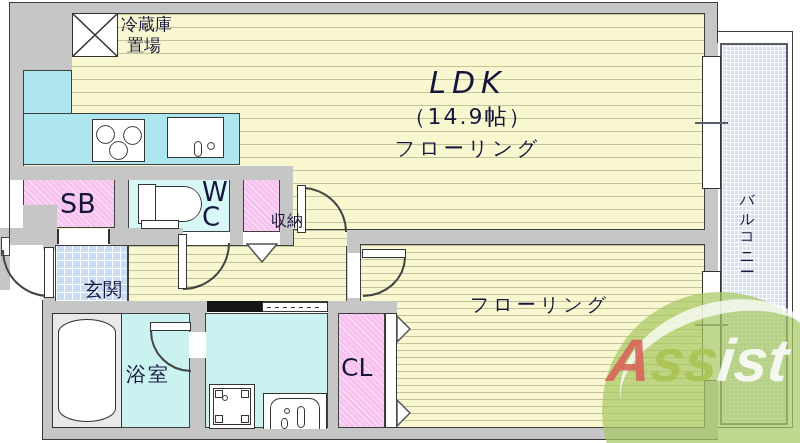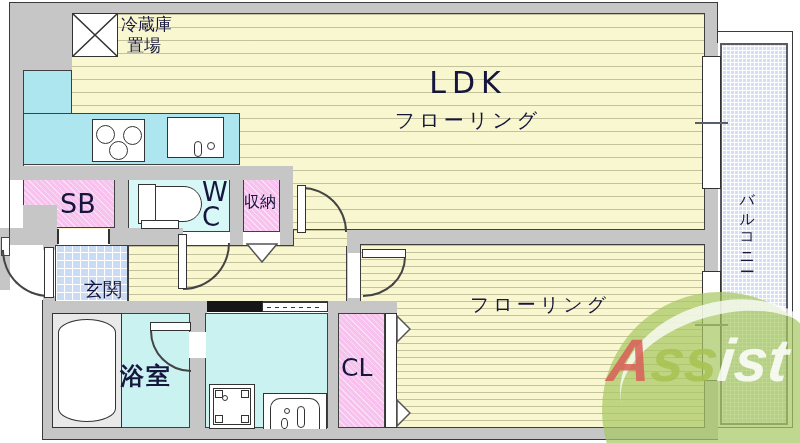--- a/index.html
+++ b/index.html
@@ -156,29 +156,30 @@
       <polygon points="1,1 14,14 1,27" fill="#fff" stroke="#555" stroke-width="1.5"></polygon>
     </svg>
   <svg class="abs" style="left:396px;top:399px;" width="15" height="28">
       <polygon points="1,1 14,14 1,27" fill="#fff" stroke="#555" stroke-width="1.5"></polygon>
     </svg>
 
   <div class="abs lbl" style="left:121px;top:15px;font-size:17px;">冷蔵庫</div>
   <div class="abs lbl" style="left:127px;top:36px;font-size:17px;text-align:right;">置場</div>
 
   <div class="abs" style="left:348px;top:66px;width:240px;text-align:center;">
-    <div class="lbl" style="font-size:30px;letter-spacing:6px;">LDK</div>
+    <div class="lbl" style="font-size:30px;letter-spacing:6px;font-style:italic;">LDK</div>
+    <div class="lbl" style="font-size:22px;letter-spacing:2px;margin-top:3px;">（14.9帖）</div>
     <div class="lbl" style="font-size:20px;letter-spacing:4px;margin-top:8px;">フローリング</div>
   </div>
 
   <div class="abs lbl" style="left:60px;top:188px;font-size:27px;">SB</div>
   <div class="abs lbl" style="left:202px;top:180px;font-size:26px;line-height:25px;"><span>W</span><br><span>C</span></div>
-  <div class="abs lbl" style="left:244px;top:193px;font-size:16px;">収納</div>
+  <div class="abs lbl" style="left:244px;top:212px;font-size:16px;padding-left:27px;">収納</div>
   <div class="abs lbl" style="left:84px;top:279px;font-size:19px;">玄関</div>
-  <div class="abs lbl" style="left:120px;top:363px;font-size:24px;letter-spacing:2px;font-weight:bold;">浴室</div>
+  <div class="abs lbl" style="left:126px;top:363px;font-size:20px;letter-spacing:2px;">浴室</div>
   <div class="abs lbl" style="left:341px;top:354px;font-size:25px;">CL</div>
 
   <div class="abs" style="left:420px;top:287px;width:240px;text-align:center;">
     <div class="lbl" style="font-size:19px;letter-spacing:4px;margin-top:7px;">フローリング</div>
   </div>
 
   <div class="abs" style="left:602px;top:292px;width:236px;height:236px;border-radius:50%;background:rgba(167,199,100,0.72);"></div>
   <div class="abs" style="left:618px;top:302px;width:210px;height:150px;border-radius:50%;border-top:13px solid rgba(255,255,255,0.75);transform:rotate(-16deg);"></div>
   <div class="abs" style="left:608px;top:326px;font-family:'Liberation Sans',sans-serif;font-weight:bold;font-style:italic;font-size:60px;transform:skewX(-6deg);opacity:0.85;letter-spacing:0px;">
     <span style="color:#d95f58;">A</span><span style="color:#a9c251;">ss</span><span style="color:#ffffff;">ist</span>

